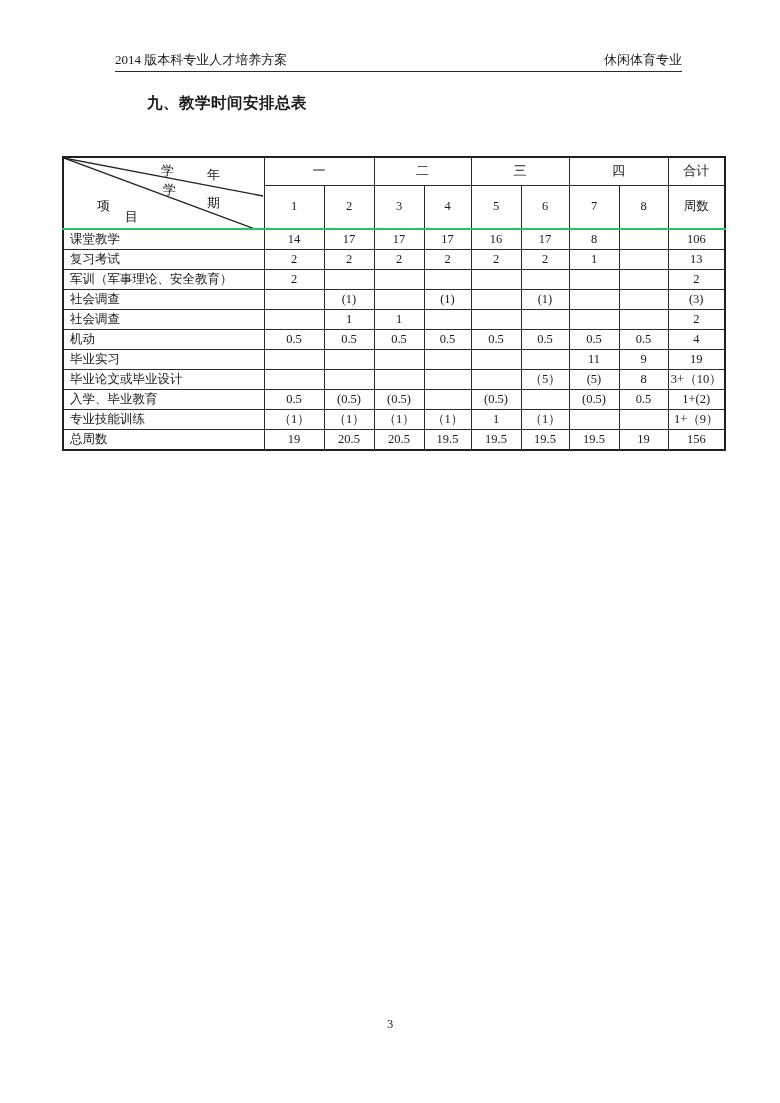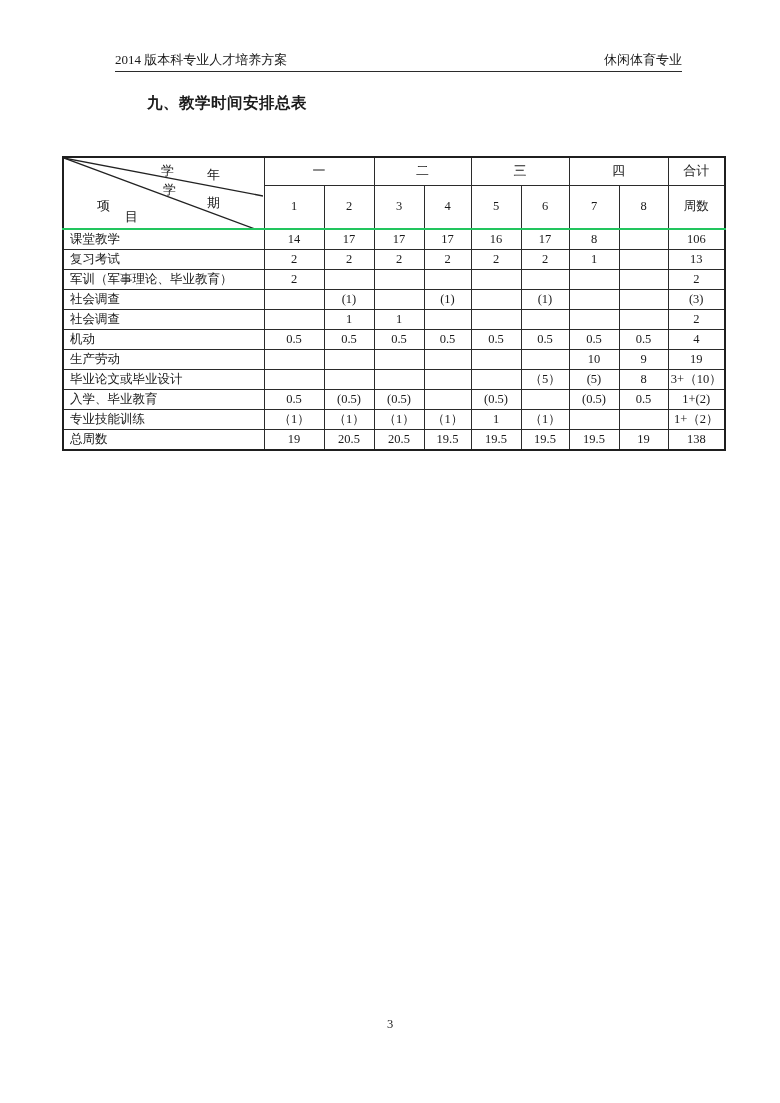--- a/index.html
+++ b/index.html
@@ -157,21 +157,21 @@
     <td>2</td>
     <td>2</td>
     <td>2</td>
     <td>2</td>
     <td>2</td>
     <td>1</td>
     <td></td>
     <td>13</td>
   </tr>
   <tr class="body">
-    <td class="lbl">军训（军事理论、毕业教育）</td>
+    <td class="lbl">军训（军事理论、安全教育）</td>
     <td>2</td>
     <td></td>
     <td></td>
     <td></td>
     <td></td>
     <td></td>
     <td></td>
     <td></td>
     <td>2</td>
   </tr>
@@ -205,28 +205,28 @@
     <td>0.5</td>
     <td>0.5</td>
     <td>0.5</td>
     <td>0.5</td>
     <td>0.5</td>
     <td>0.5</td>
     <td>0.5</td>
     <td>4</td>
   </tr>
   <tr class="body">
-    <td class="lbl">生产劳动</td>
-    <td></td>
-    <td></td>
-    <td></td>
-    <td></td>
-    <td></td>
-    <td></td>
-    <td>10</td>
+    <td class="lbl">毕业实习</td>
+    <td></td>
+    <td></td>
+    <td></td>
+    <td></td>
+    <td></td>
+    <td></td>
+    <td>11</td>
     <td>9</td>
     <td>19</td>
   </tr>
   <tr class="body">
     <td class="lbl">毕业论文或毕业设计</td>
     <td></td>
     <td></td>
     <td></td>
     <td></td>
     <td></td>
@@ -250,30 +250,30 @@
   <tr class="body">
     <td class="lbl">专业技能训练</td>
     <td>（1）</td>
     <td>（1）</td>
     <td>（1）</td>
     <td>（1）</td>
     <td>1</td>
     <td>（1）</td>
     <td></td>
     <td></td>
-    <td>1+（2）</td>
+    <td>1+（9）</td>
   </tr>
   <tr class="body">
     <td class="lbl">总周数</td>
     <td>19</td>
     <td>20.5</td>
     <td>20.5</td>
     <td>19.5</td>
     <td>19.5</td>
     <td>19.5</td>
     <td>19.5</td>
     <td>19</td>
-    <td>138</td>
+    <td>156</td>
   </tr>
 </tbody>
   </table>
 
 <div class="page-number">3</div>
 
 </body></html>

